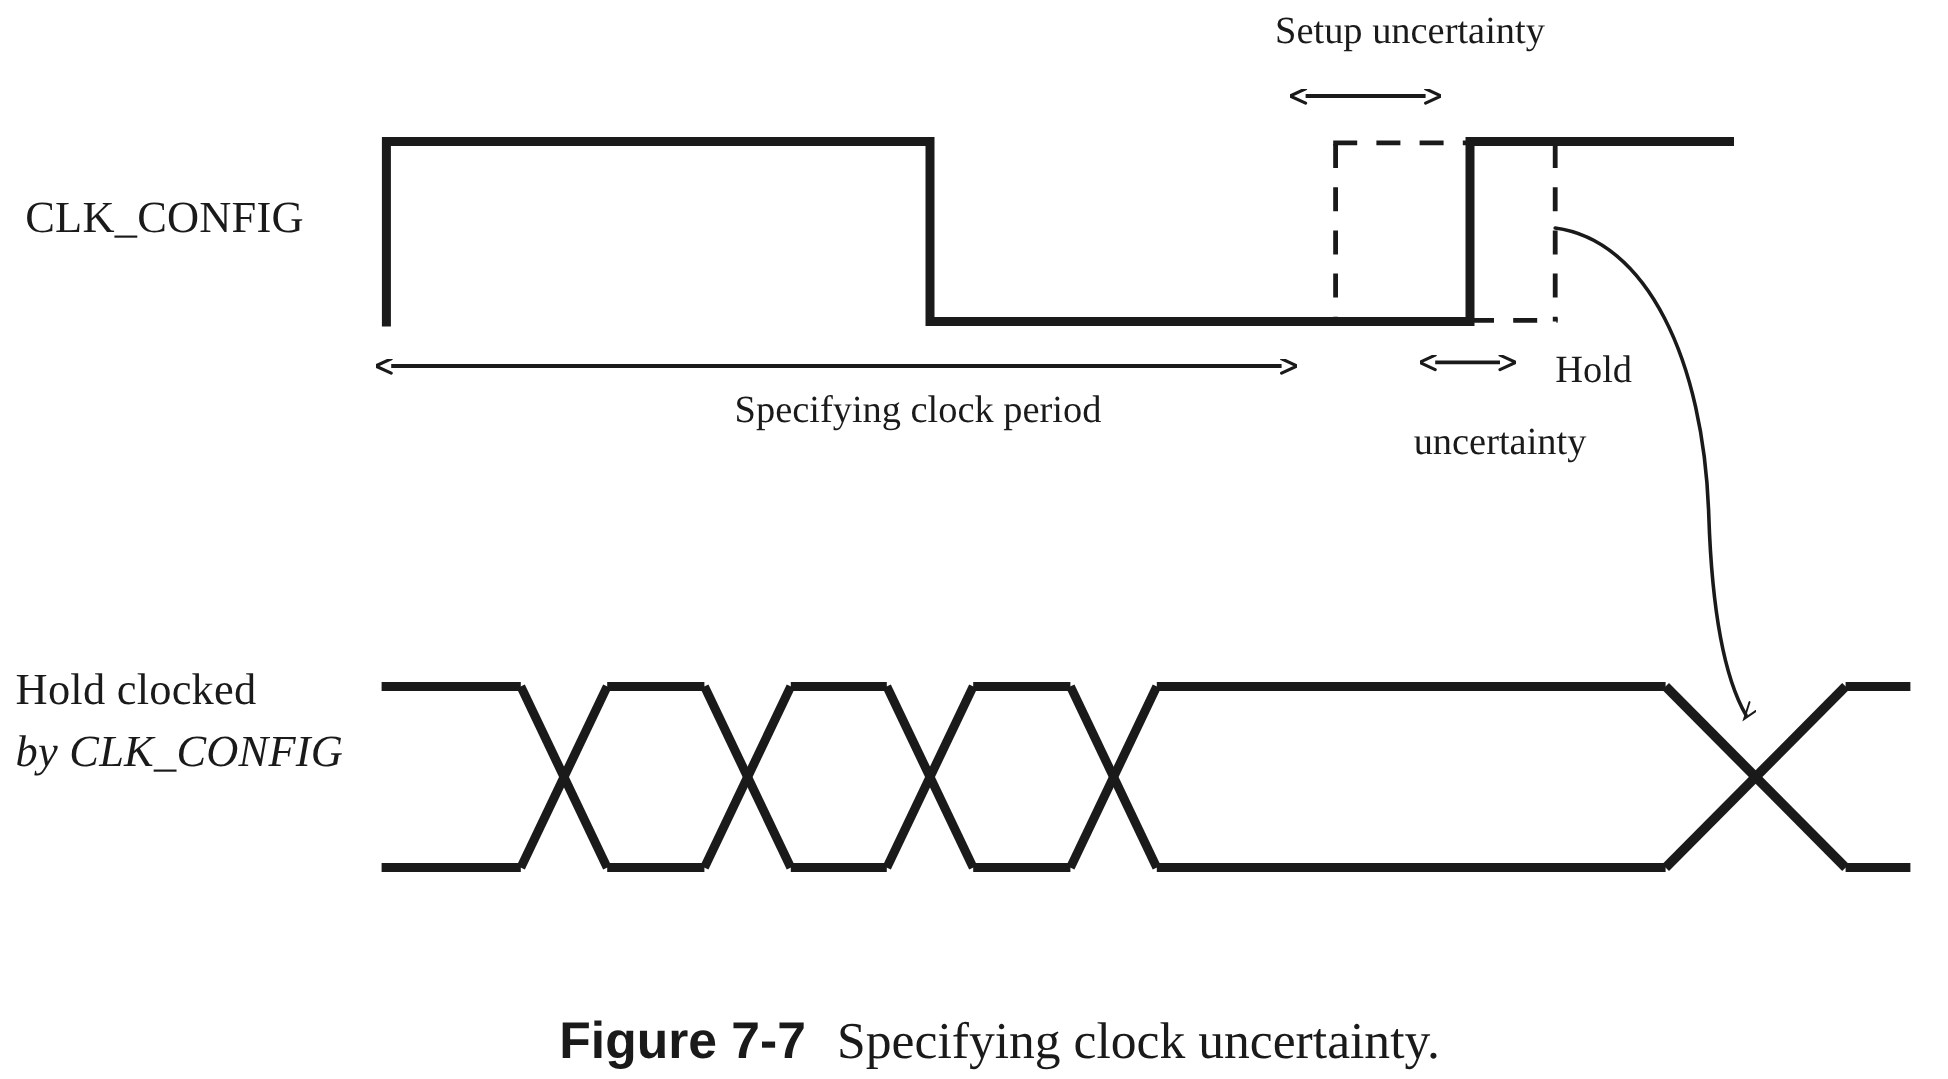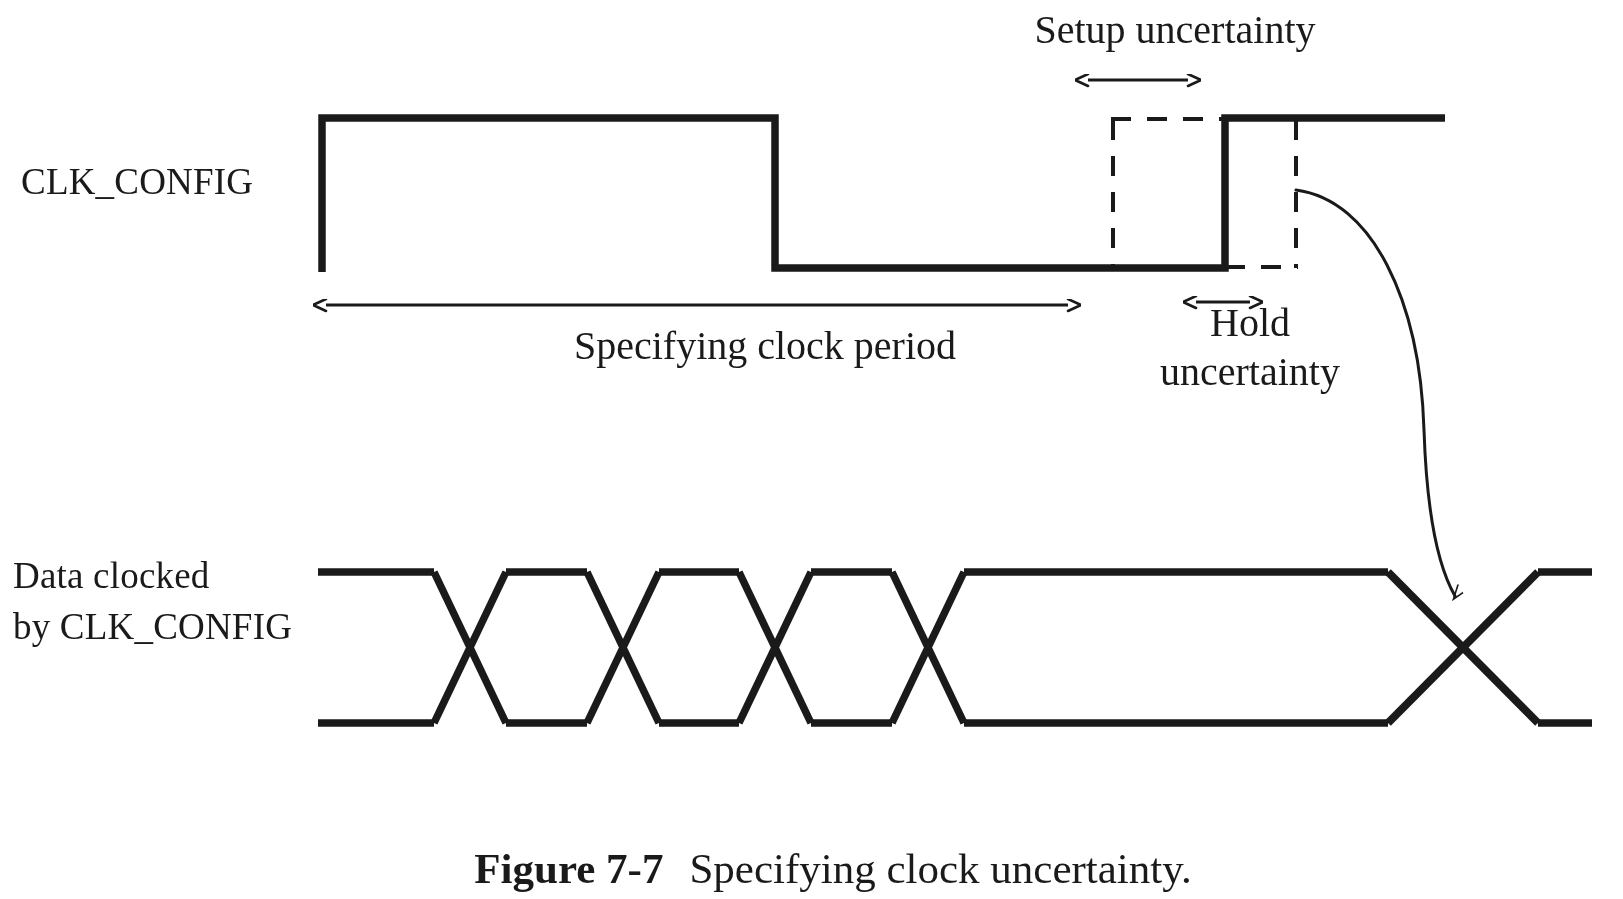--- a/index.html
+++ b/index.html
@@ -28,36 +28,36 @@
     font-family: "Liberation Serif", "DejaVu Serif", serif;
     color: #1a1a1a;
     white-space: pre;
     line-height: 1.12;
   }
   .signal-name {
     font-size: 37px;
     letter-spacing: 0.2px;
   }
   .annot {
-    font-size: 40px;
+    font-size: 32px;
   }
   .annot-center {
     text-align: center;
   }
   .caption {
     position: absolute;
     font-size: 43px;
     left: 0;
     width: 1623px;
     text-align: center;
     white-space: pre;
   }
   .caption .cap-num {
     font-weight: bold;
-    font-family: Liberation Serif, serif;
+    font-family: Liberation Sans, sans-serif;
     margin-top: 15px;
   }
   .caption .cap-text {
     font-family: "Liberation Serif", "DejaVu Serif", serif;
   }
   .caption .cap-gap {
     display: inline-block;
     width: 26px;
   }
 </style>
@@ -140,27 +140,27 @@
     </g>
 
     <g>
       <path d="M 1296,190 C 1372,200 1420,300 1424,430 C 1427,520 1440,570 1455,596" fill="none" stroke="#1a1a1a" stroke-width="3" stroke-linecap="round" marker-end="url(#ah-thin)"></path>
     </g>
 
   </svg>
 
   <div class="lbl signal-name" style="left:21px; top:161px;">CLK_CONFIG</div>
 
-  <div class="lbl signal-name" style="left:13px; top:555px;">Data clocked</div>
+  <div class="lbl signal-name" style="left:13px; top:555px;">Hold clocked</div>
 
-  <div class="lbl signal-name" style="left:13px; top:606px;">by CLK_CONFIG</div>
+  <div class="lbl signal-name" style="left:13px; top:606px;font-style:italic;">by CLK_CONFIG</div>
 
   <div class="lbl annot annot-center" style="left:1010px; top:8px; width:330px;">Setup uncertainty</div>
 
-  <div class="lbl annot annot-center" style="left:1140px; top:301px; width:220px;">Hold</div>
+  <div class="lbl annot annot-center" style="left:1140px; top:290px; width:220px;text-align:right;">Hold</div>
 
   <div class="lbl annot annot-center" style="left:1120px; top:350px; width:260px;">uncertainty</div>
 
   <div class="lbl annot annot-center" style="left:520px; top:324px; width:490px;">Specifying clock period</div>
 
 
 
   <div class="caption" style="top:795px;">
     <span class="cap-num">Figure 7-7</span><span class="cap-gap"></span><span class="cap-text">Specifying clock uncertainty.</span>
   </div>

